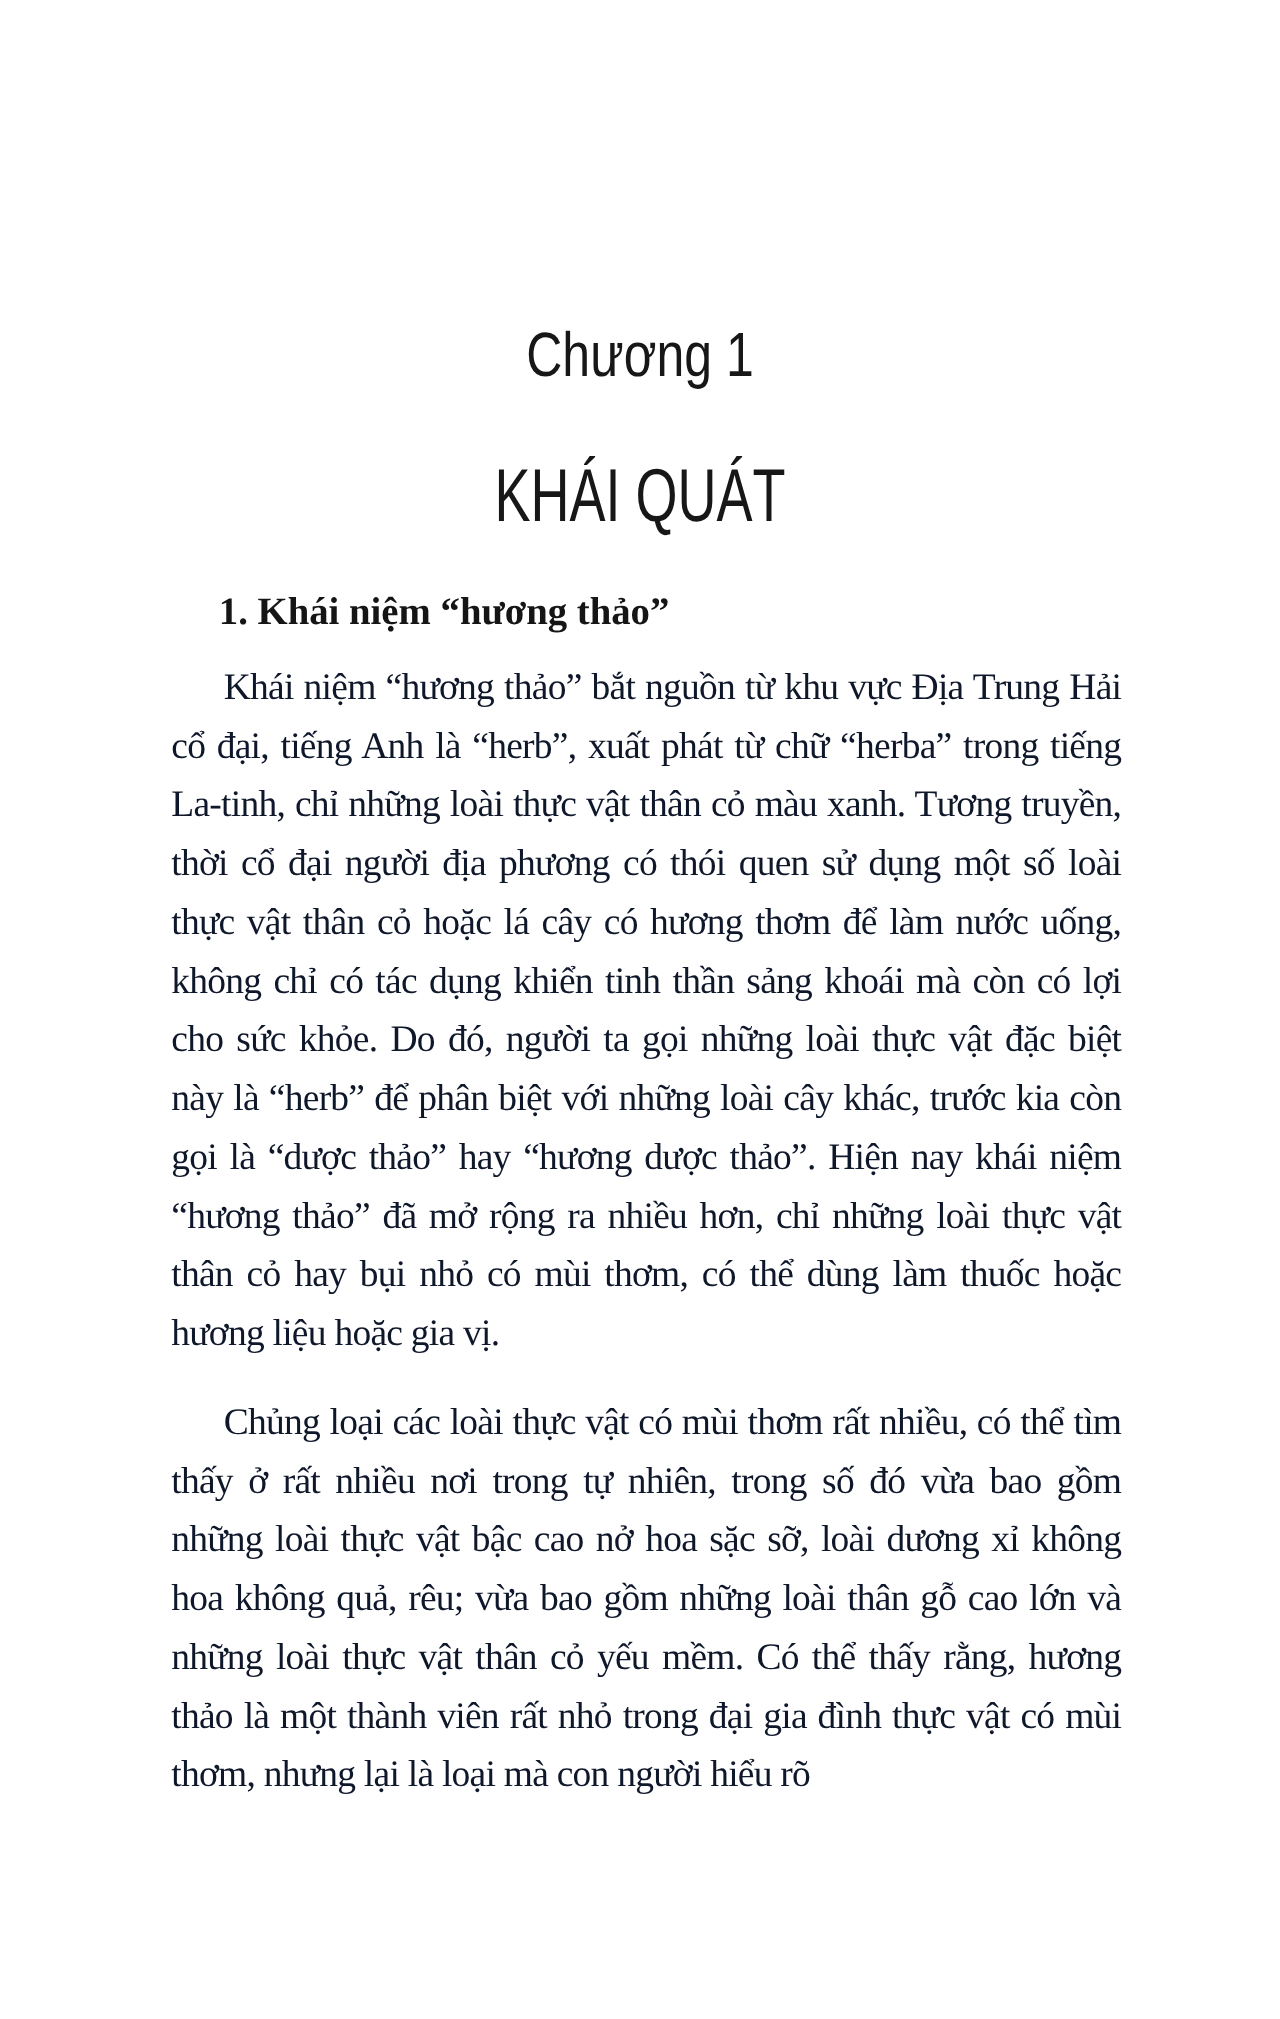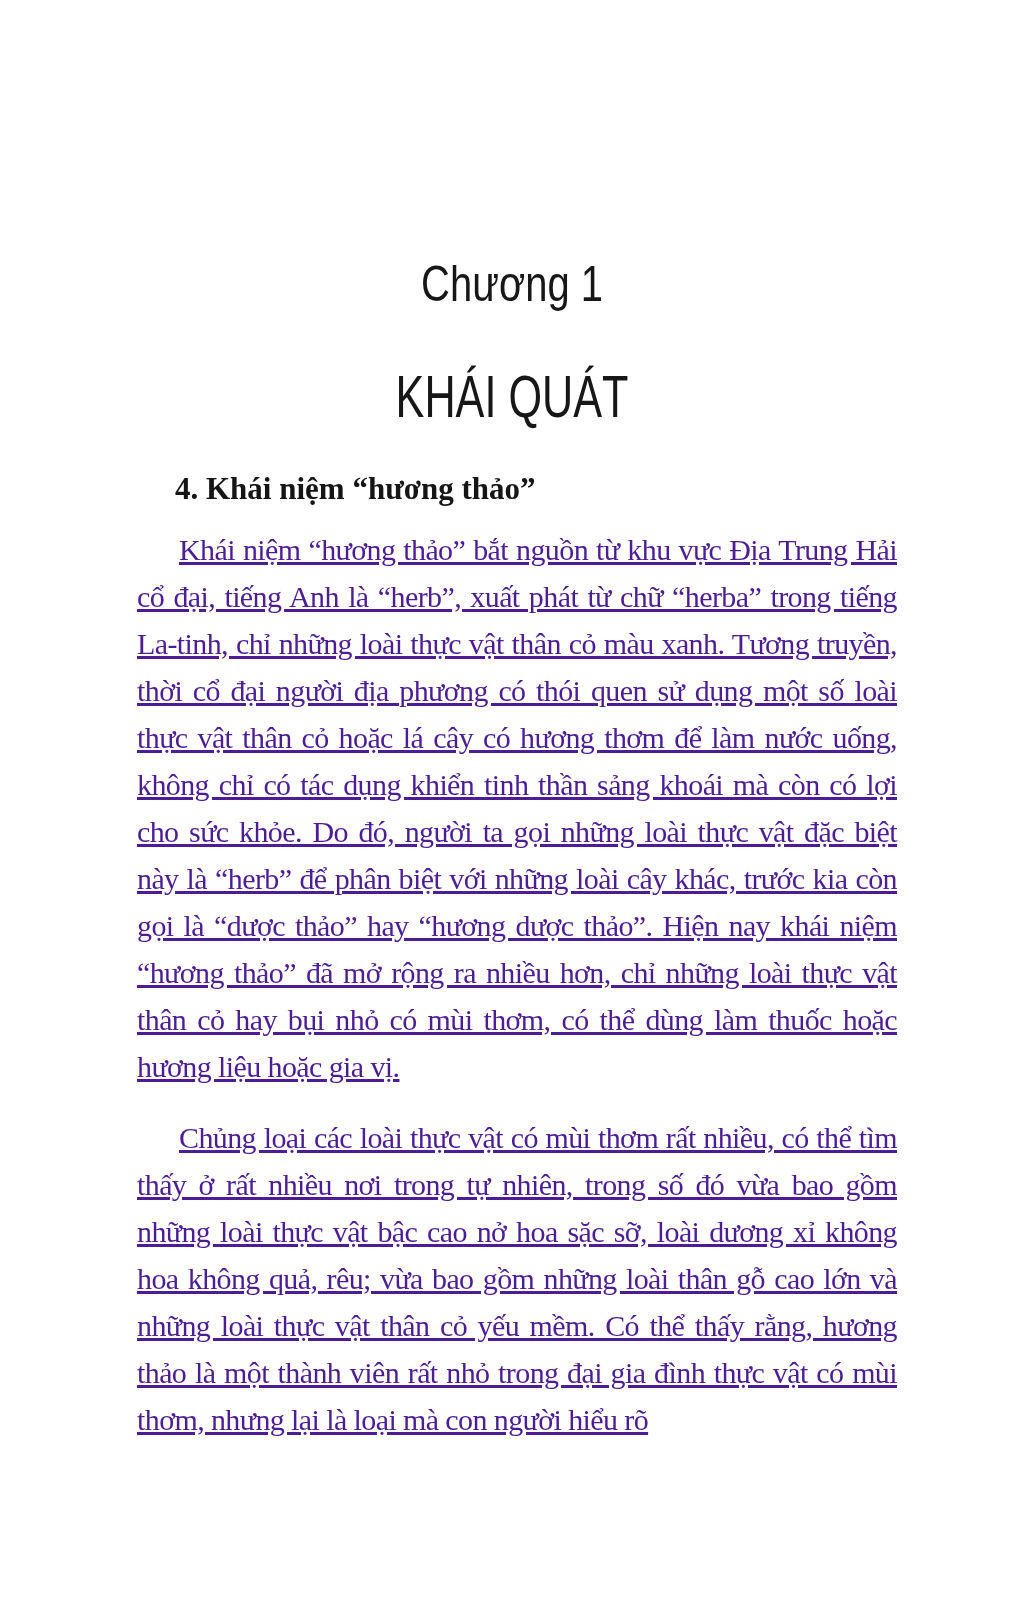--- a/index.html
+++ b/index.html
@@ -56,41 +56,40 @@
     line-height: 42px;
     font-weight: 700;
     color: #151515;
   }
   .body-para {
     margin: 24px 0 0 0;
     font-family: "Liberation Serif", serif;
     font-size: 30px;
     line-height: 47px;
     letter-spacing: -0.02em;
-    color: #4c1d95;
+    color: #0f172a;
     text-align: justify;
     text-indent: 42px;
-    text-decoration: underline;
   }
   .body-para.first {
     margin-top: 16px;
   }
 </style>
 </head>
 <body>
 
 <div class="page">
 
   <div class="chapter-number">Chương 1</div>
 
   <div class="chapter-title">KHÁI QUÁT</div>
 
   <div class="text-column">
 
-    <h2 class="section-heading">4. Khái niệm “hương thảo”</h2>
+    <h2 class="section-heading">1. Khái niệm “hương thảo”</h2>
 
     <p class="body-para first">Khái niệm “hương thảo” bắt nguồn từ khu vực Địa Trung Hải cổ đại, tiếng Anh là “herb”, xuất phát từ chữ “herba” trong tiếng La-tinh, chỉ những loài thực vật thân cỏ màu xanh. Tương truyền, thời cổ đại người địa phương có thói quen sử dụng một số loài thực vật thân cỏ hoặc lá cây có hương thơm để làm nước uống, không chỉ có tác dụng khiển tinh thần sảng khoái mà còn có lợi cho sức khỏe. Do đó, người ta gọi những loài thực vật đặc biệt này là “herb” để phân biệt với những loài cây khác, trước kia còn gọi là “dược thảo” hay “hương dược thảo”. Hiện nay khái niệm “hương thảo” đã mở rộng ra nhiều hơn, chỉ những loài thực vật thân cỏ hay bụi nhỏ có mùi thơm, có thể dùng làm thuốc hoặc hương liệu hoặc gia vị.</p>
 
     <p class="body-para">Chủng loại các loài thực vật có mùi thơm rất nhiều, có thể tìm thấy ở rất nhiều nơi trong tự nhiên, trong số đó vừa bao gồm những loài thực vật bậc cao nở hoa sặc sỡ, loài dương xỉ không hoa không quả, rêu; vừa bao gồm những loài thân gỗ cao lớn và những loài thực vật thân cỏ yếu mềm. Có thể thấy rằng, hương thảo là một thành viên rất nhỏ trong đại gia đình thực vật có mùi thơm, nhưng lại là loại mà con người hiểu rõ</p>
 
   </div>
 
 </div>
 
 </body></html>

